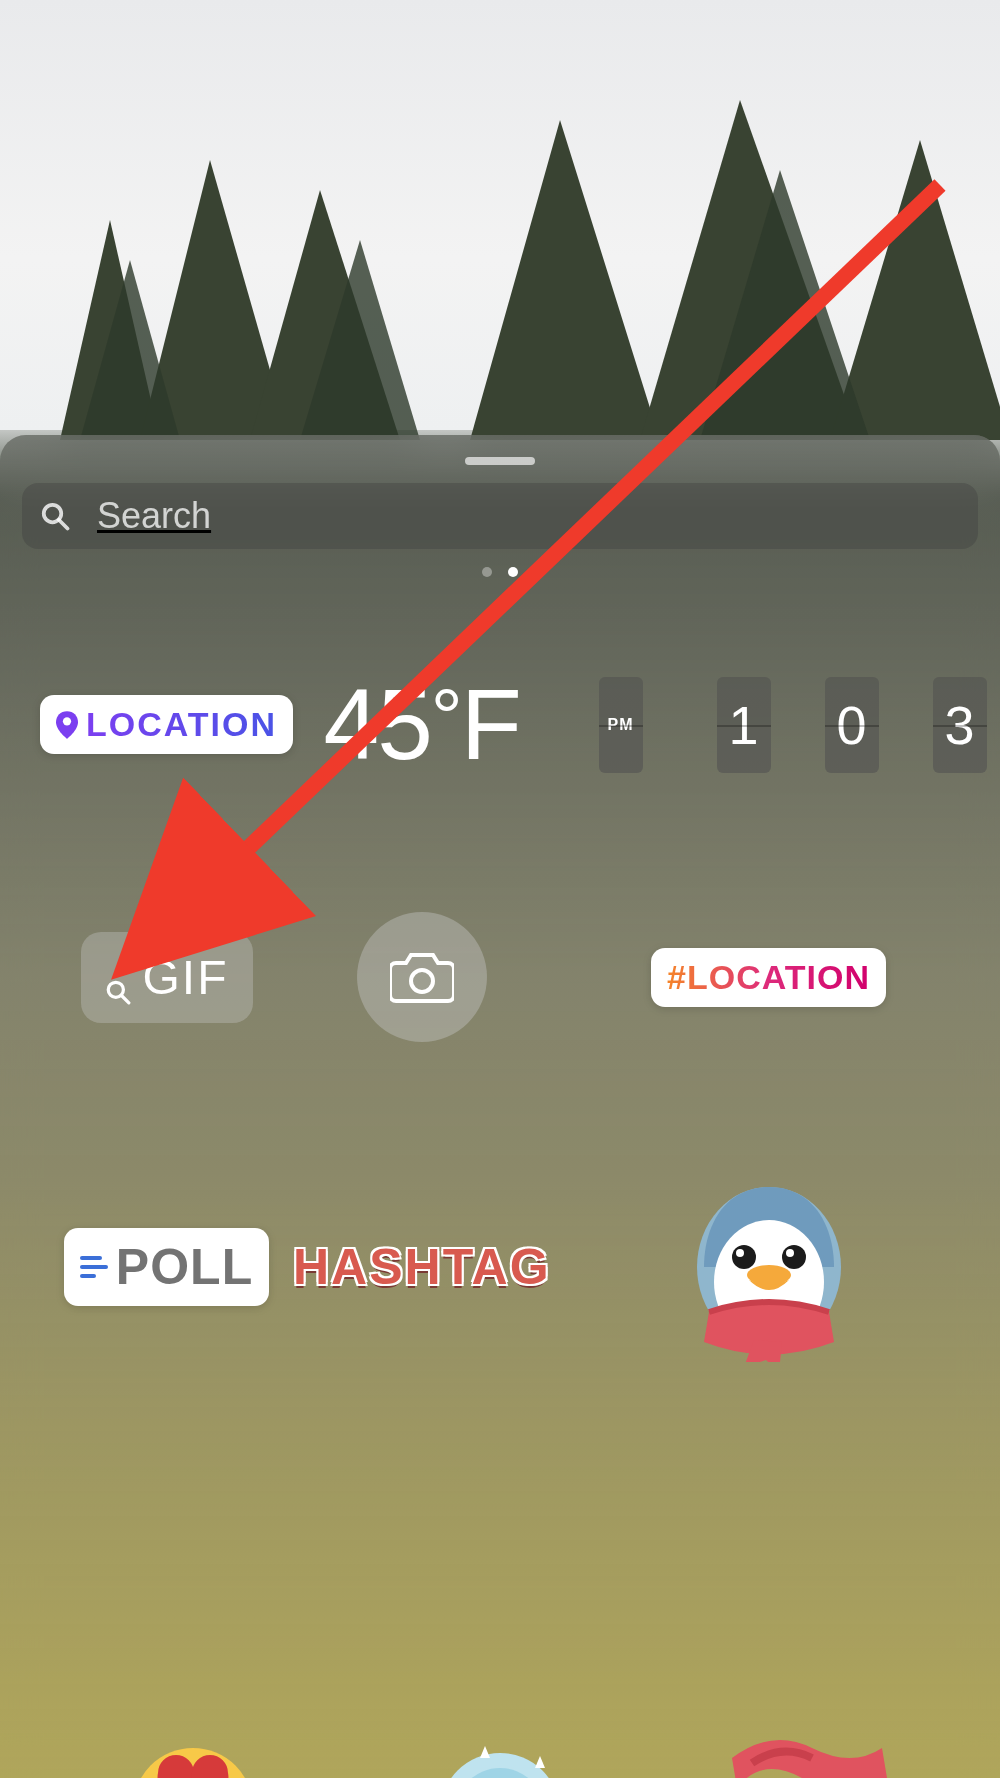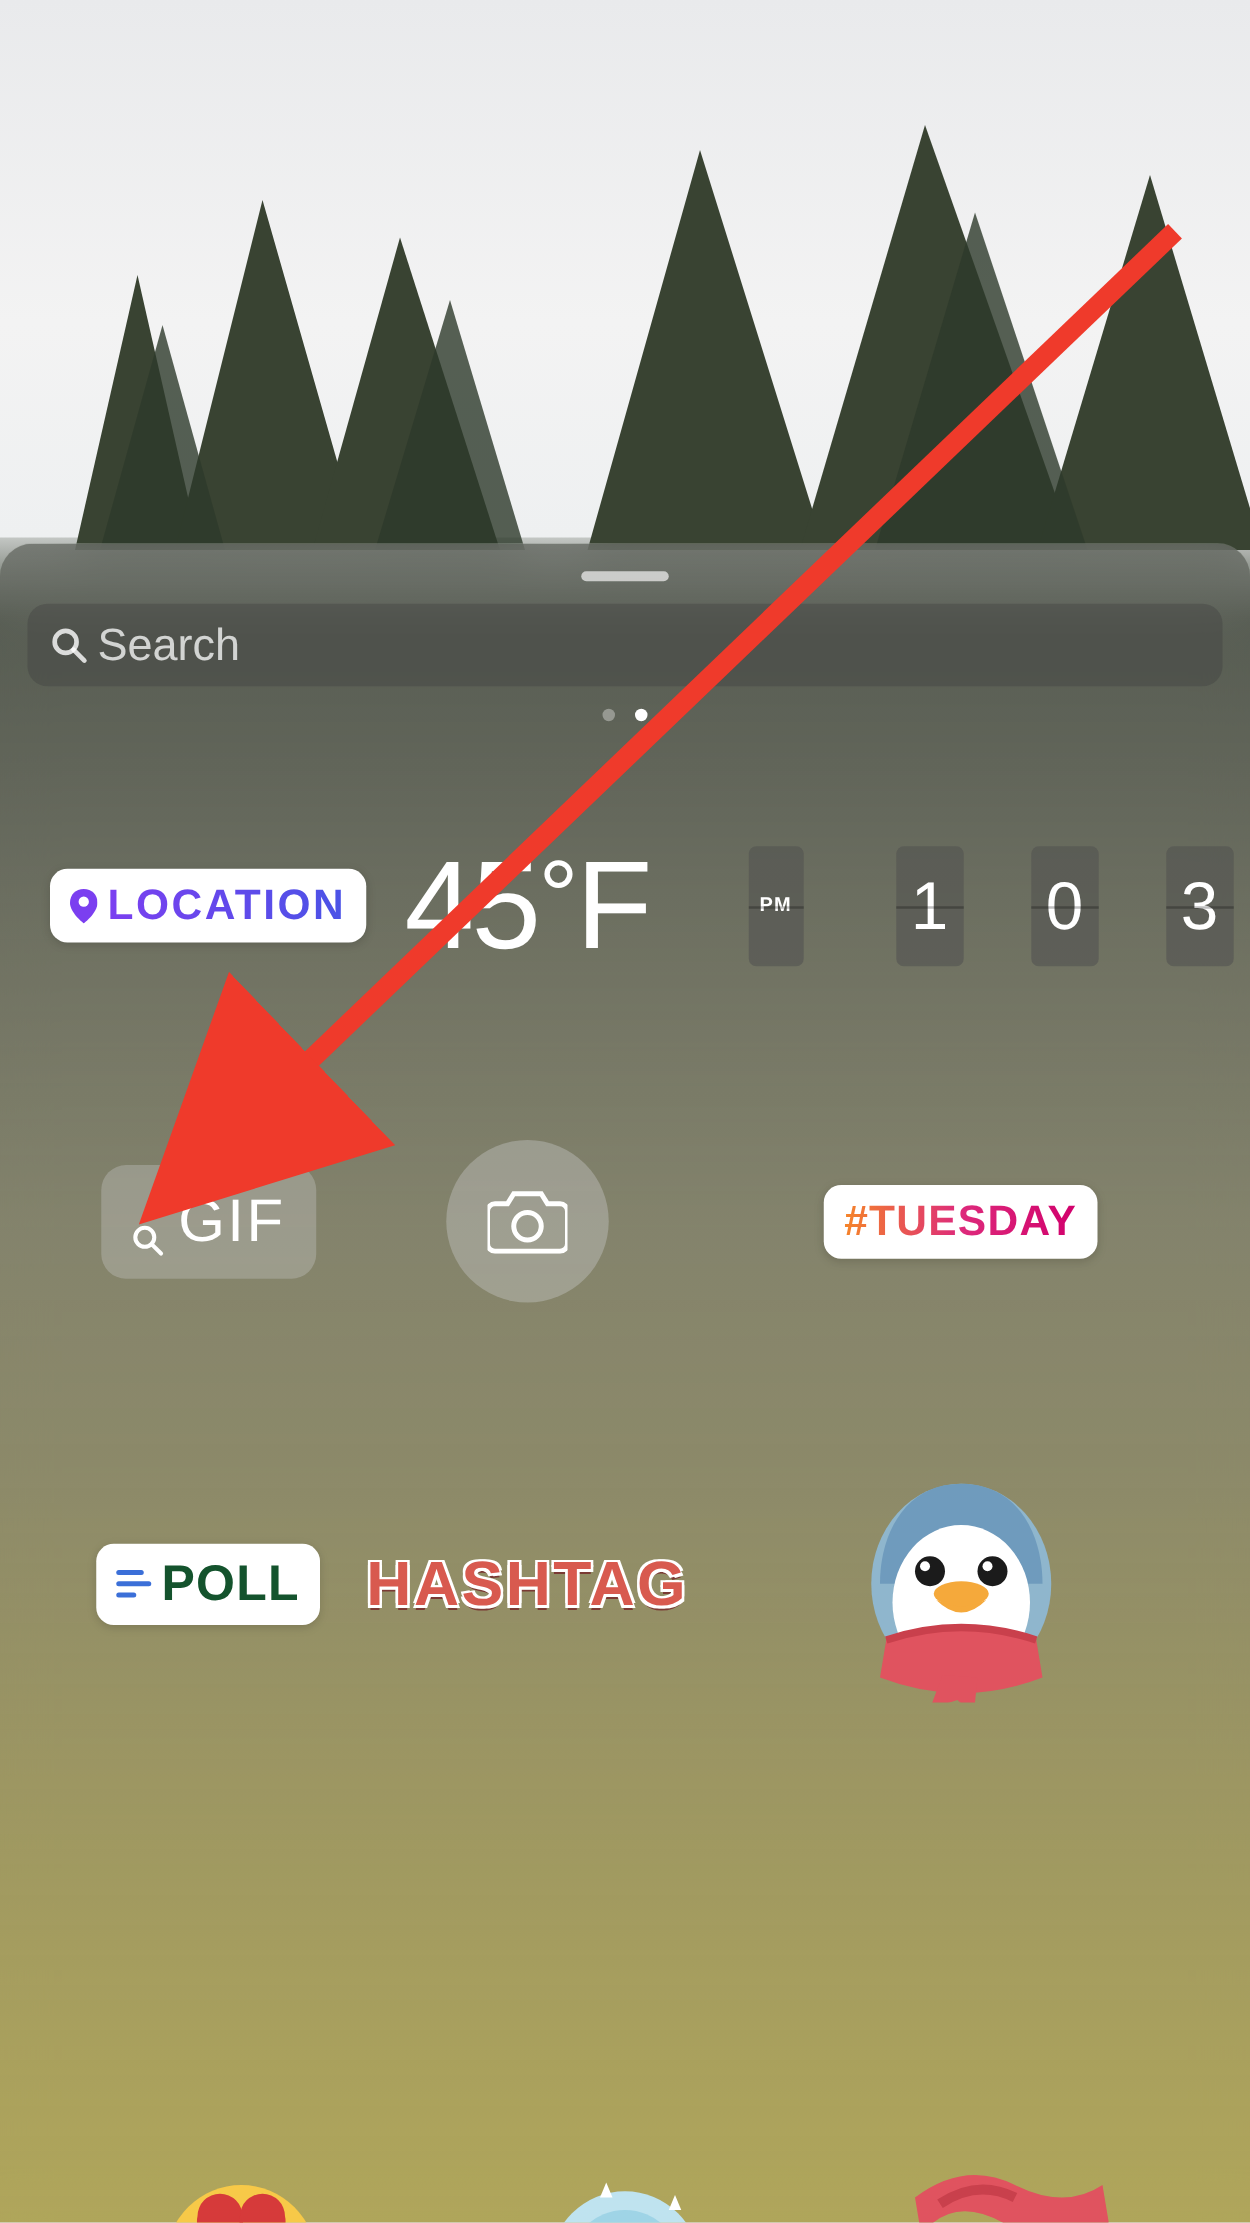--- a/index.html
+++ b/index.html
@@ -50,21 +50,22 @@
     background: rgba(255,255,255,0.65);
     margin: 22px auto 18px auto;
   }
   .searchbar {
     margin: 0 22px;
     height: 66px;
     border-radius: 16px;
     background: rgba(60,60,60,0.35);
     display:flex; align-items:center;
     padding: 0 18px;
-    gap: 8px;
+    gap: 27px;
+    text-decoration: underline;
   }
   .searchbar .mag { width:30px; height:30px; }
   .searchbar .mag circle { fill:none; stroke:rgba(255,255,255,0.8); stroke-width:3; }
   .searchbar .mag line { stroke:rgba(255,255,255,0.8); stroke-width:3; stroke-linecap:round; }
   .searchbar input {
     flex:1; background:transparent; border:none; outline:none;
     color:#fff; font-size:36px; font-weight:400;
   }
   .searchbar input::placeholder { color: rgba(255,255,255,0.75); }
 
@@ -140,21 +141,21 @@
   }
 
   
   .pill.hashtag span {
     font-size:34px; font-weight:800; letter-spacing:1px;
     background: linear-gradient(90deg,#f58529,#dd2a7b,#d1006c);
     -webkit-background-clip:text; background-clip:text; color:transparent;
   }
 
   
-  .pill.poll span { font-size:40px; font-weight:800; color:#14532d; letter-spacing:1px; }
+  .pill.poll span { font-size:50px; font-weight:800; color:#737373; letter-spacing:1px; }
   .poll-lines { display:flex; flex-direction:column; gap:5px; }
   .poll-lines i { display:block; width:22px; height:4px; background:#3b6fd8; border-radius:2px; }
   .poll-lines i:nth-child(2){ width:28px; }
   .poll-lines i:nth-child(3){ width:16px; }
 
   
   .day {
     font-size:50px; font-weight:900; letter-spacing:2px;
     color:#d85a4f;
     text-shadow:
@@ -242,21 +243,21 @@
       </div>
 
       <div class="cam-btn">
         <svg width="64" height="52" viewBox="0 0 64 52">
           <path d="M6 12 h10 l5 -8 h22 l5 8 h10 a6 6 0 0 1 6 6 v26 a6 6 0 0 1 -6 6 h-52 a6 6 0 0 1 -6 -6 v-26 a6 6 0 0 1 6 -6 z" fill="none" stroke="#fff" stroke-width="4"></path>
           <circle cx="32" cy="30" r="11" fill="none" stroke="#fff" stroke-width="4"></circle>
         </svg>
       </div>
 
       <div class="pill hashtag">
-        <span>#TUESDAY</span>
+        <span>#LOCATION</span>
       </div>
 
       <div class="pill poll">
         <div class="poll-lines">
             <i></i>
             <i></i>
             <i></i>
           </div>
         <span>POLL</span>
       </div>

